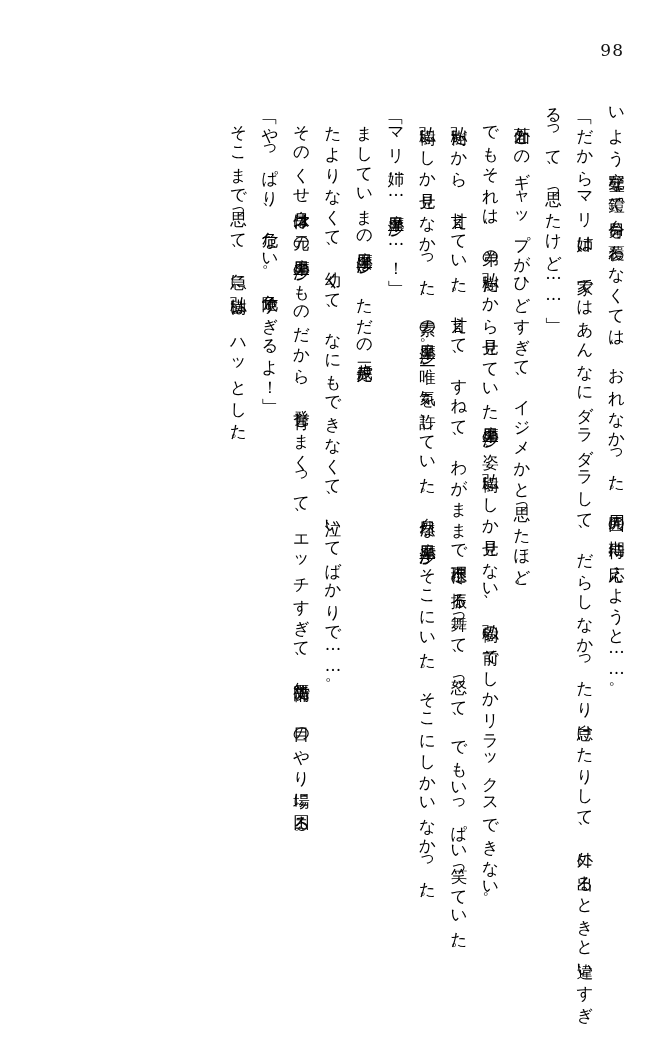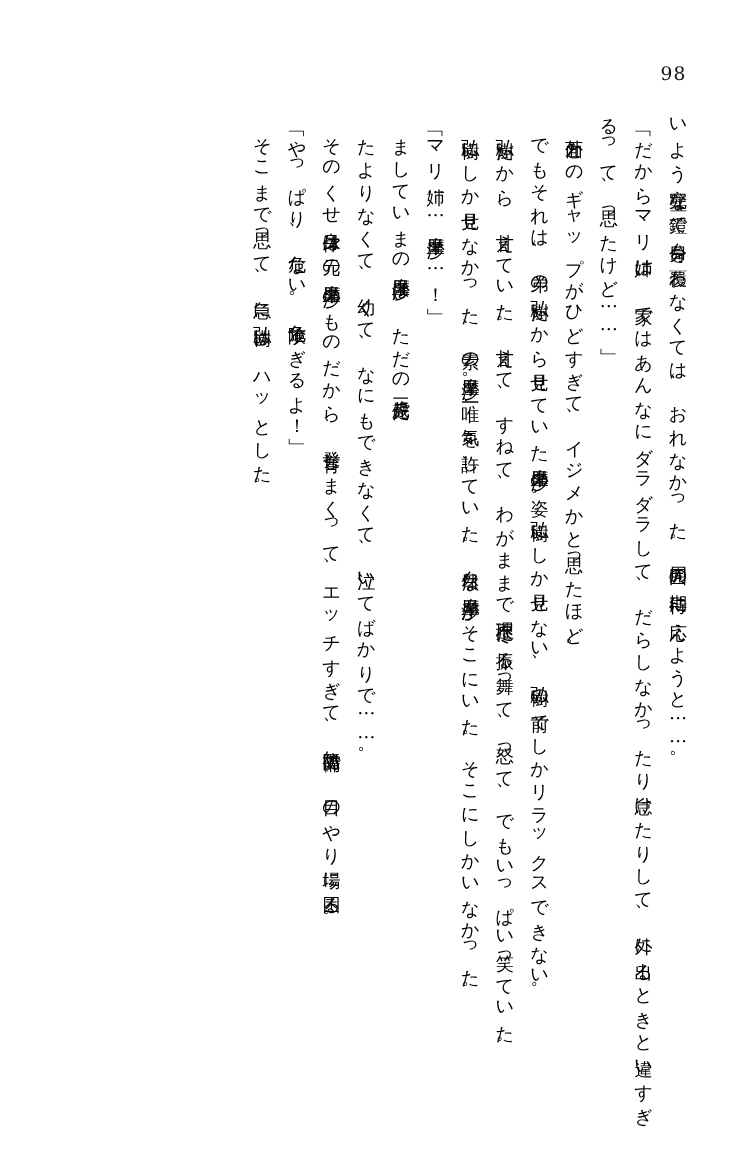--- a/index.html
+++ b/index.html
@@ -16,21 +16,21 @@
   }
   .page {
     position: relative;
     width: 668px;
     height: 1050px;
     background: #ffffff;
     box-sizing: border-box;
   }
   .page-number {
     position: absolute;
-    top: 58px;
+    top: 40px;
     right: 44px;
     font-size: 17px;
     font-family: "DejaVu Serif", "Liberation Serif", serif;
     letter-spacing: 1px;
     color: #111;
   }
   .body-text {
     position: absolute;
     top: 96px;
     right: 36px;

